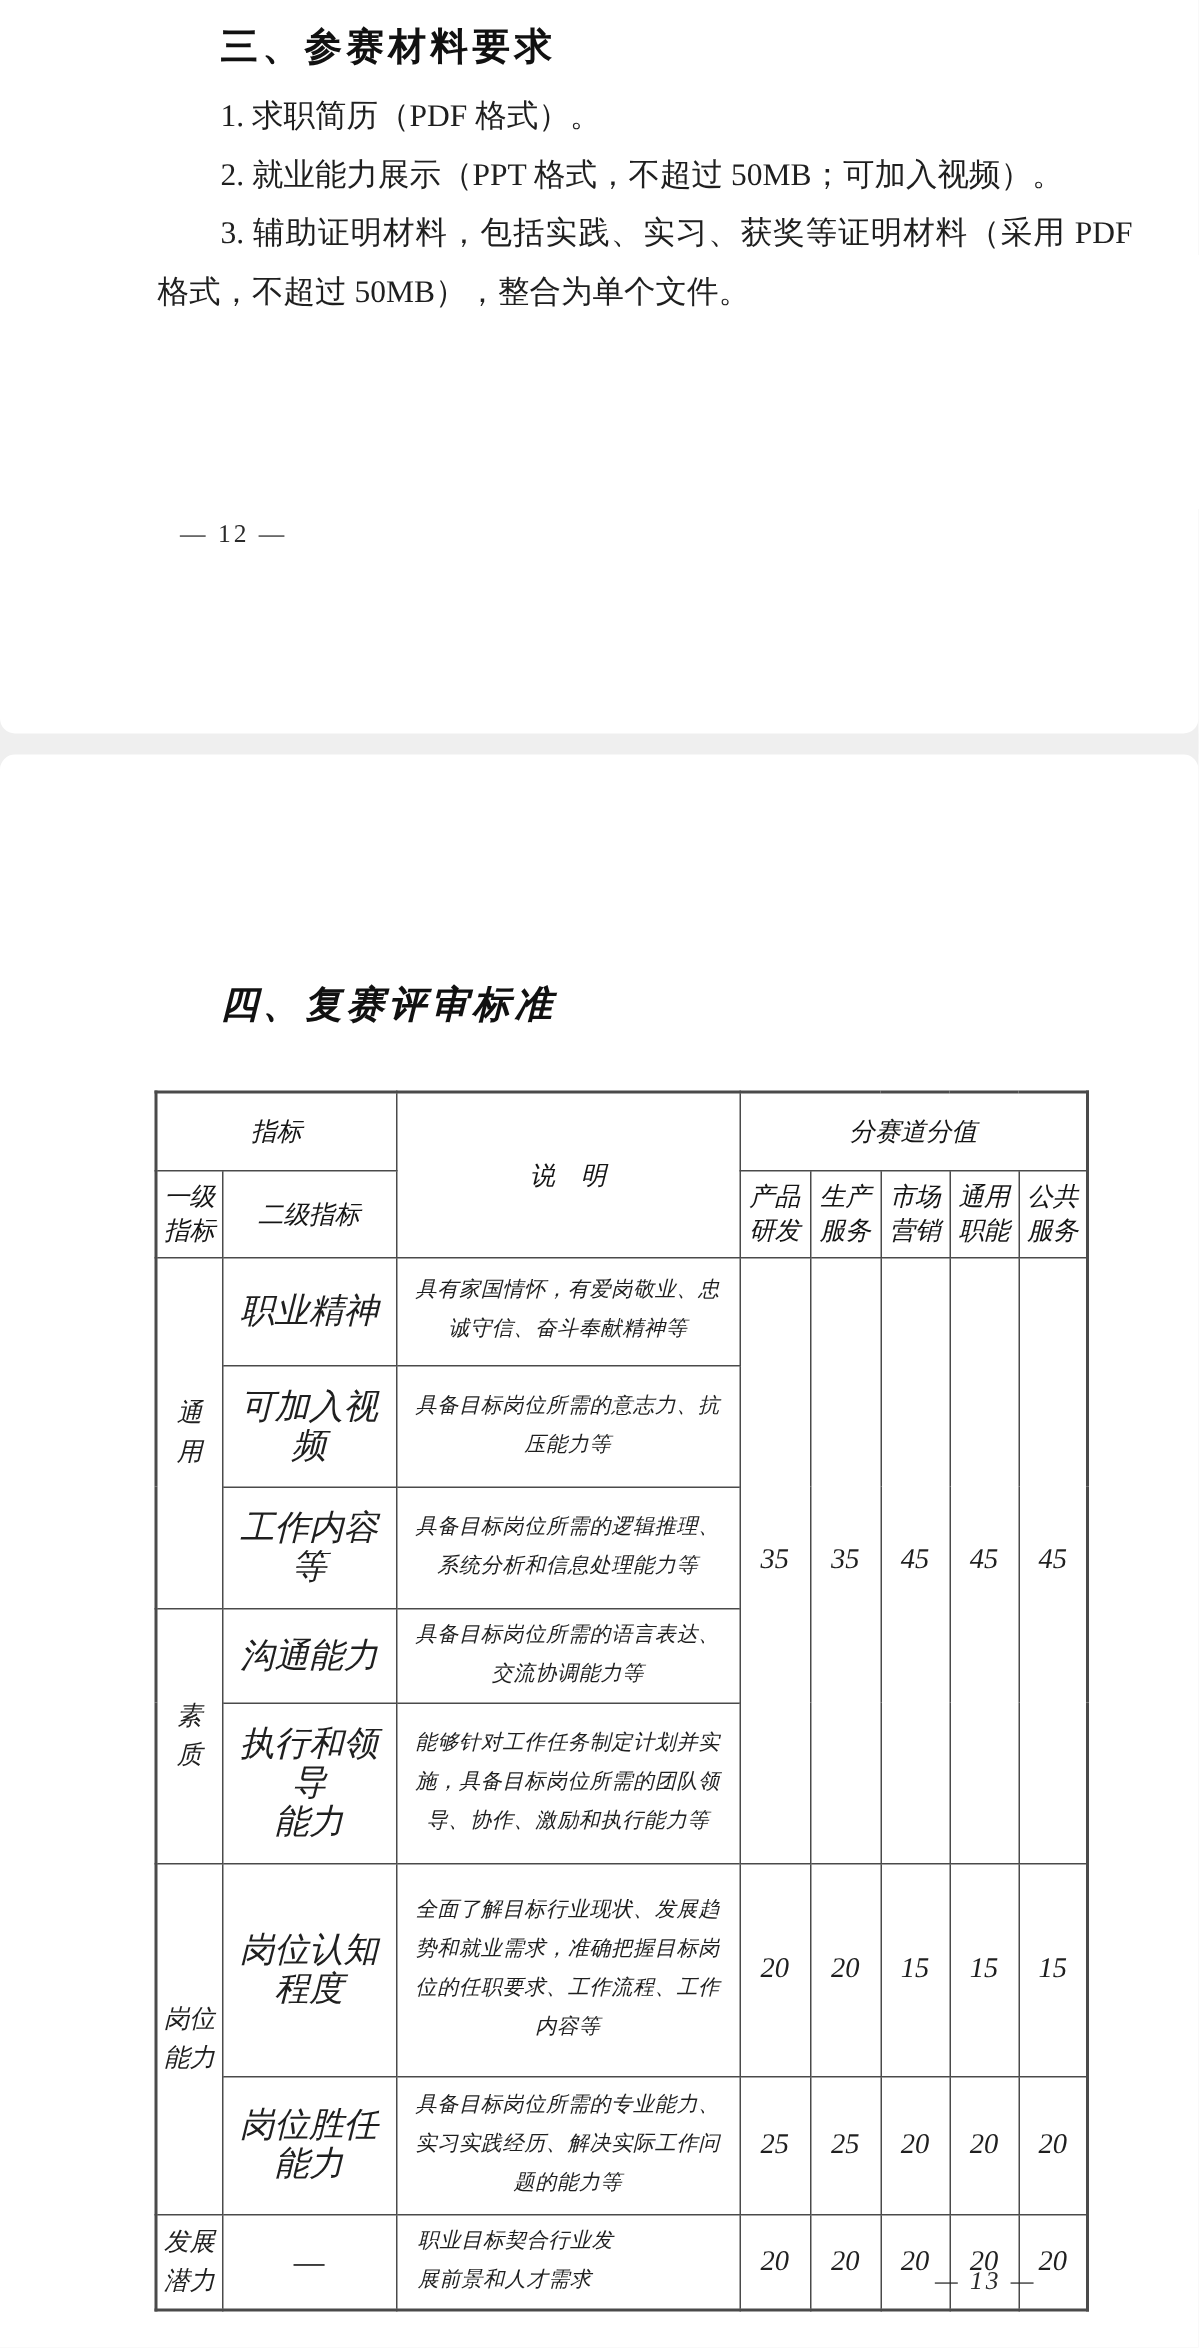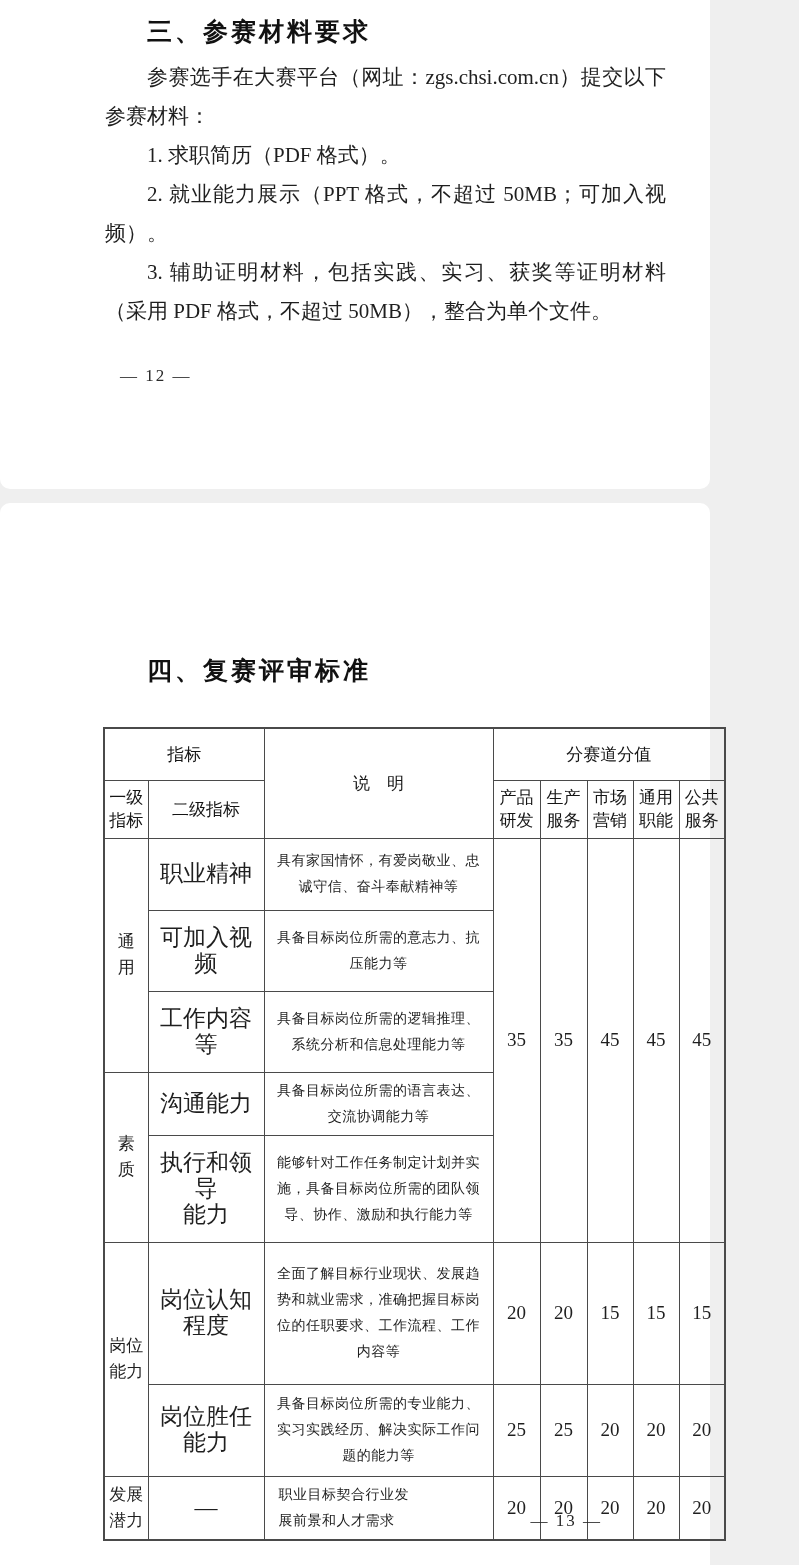--- a/index.html
+++ b/index.html
@@ -5,47 +5,47 @@
   * { margin:0; padding:0; box-sizing:border-box; }
   html,body { width:799px; }
   body {
     background:#efefef;
     font-family:"Liberation Serif","DejaVu Serif",serif;
     color:#1f1f1f;
     width:799px; height:1565px; overflow:hidden;
   }
   .page {
     background:#ffffff;
-    width:710px;
+    width:799px;
     position:relative;
   }
   .page-top { height:489px; border-radius:0 0 10px 10px; padding:14px 44px 0 105px; }
   .page-gap { height:14px; background:#efefef; }
-  .page-bottom { height:1062px; border-radius:10px 10px 0 0; padding:150px 44px 0 105px; }
+  .page-bottom { height:1062px; border-radius:10px 10px 0 0; padding:150px 44px 0 105px;font-style:italic; }
 
   .sec-heading {
     font-family:"Liberation Sans","DejaVu Sans",sans-serif;
     font-weight:700;
     font-size:25px;
     letter-spacing:3px;
     line-height:34px;
     margin-left:42px;
     margin-bottom:10px;
     color:#111;
   }
   .doc-text { font-size:21px; line-height:39px; text-align:justify; }
   .doc-text p { text-indent:2em; }
 
   .page-num {
     position:absolute;
     font-size:17px;
     letter-spacing:2px;
     color:#2a2a2a;
   }
-  .page-num.p12 { left:120px; top:366px; }
+  .page-num.p12 { left:120px; top:346px; }
   .page-num.p13 { right:108px; top:1008px; }
 
   
   table.rubric {
     border-collapse:collapse;
     table-layout:fixed;
     width:621px;
     margin-top:40px;
     margin-left:-2px;
     border:2px solid #4a4a4a;
@@ -74,21 +74,20 @@
   }
   .desc.left { text-align:left;padding-left:14px; }
   .score { font-size:19px; }
 </style>
 </head>
 <body>
 
 <div class="page page-top">
   <div class="sec-heading">三、参赛材料要求</div>
   <div class="doc-text">
-    <p>参赛选手在大赛平台（网址：zgs.chsi.com.cn）提交以下参赛材料：</p>
     <p>1. 求职简历（PDF 格式）。</p>
     <p>2. 就业能力展示（PPT 格式，不超过 50MB；可加入视频）。</p>
     <p>3. 辅助证明材料，包括实践、实习、获奖等证明材料（采用 PDF 格式，不超过 50MB），整合为单个文件。</p>
   </div>
   <div class="page-num p12">— 12 —</div>
 </div>
 
 <div class="page-gap"></div>
 
 <div class="page page-bottom">

